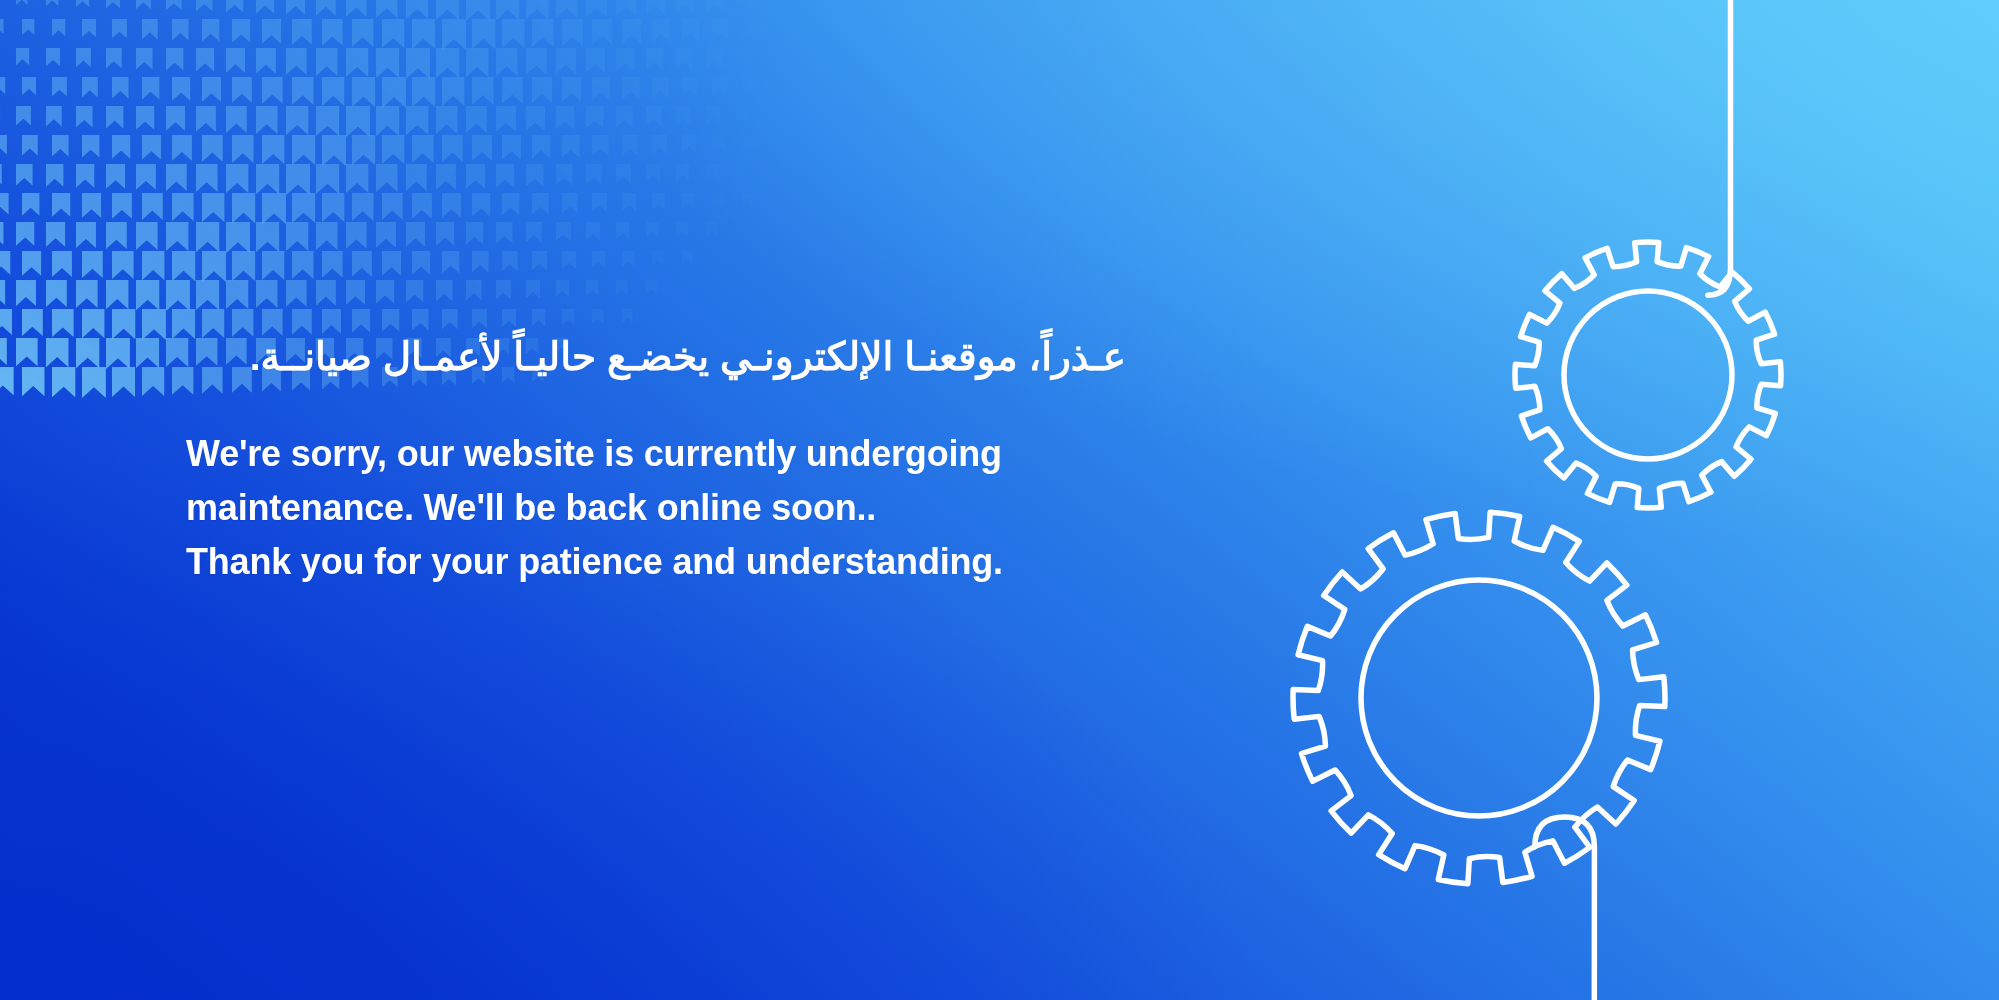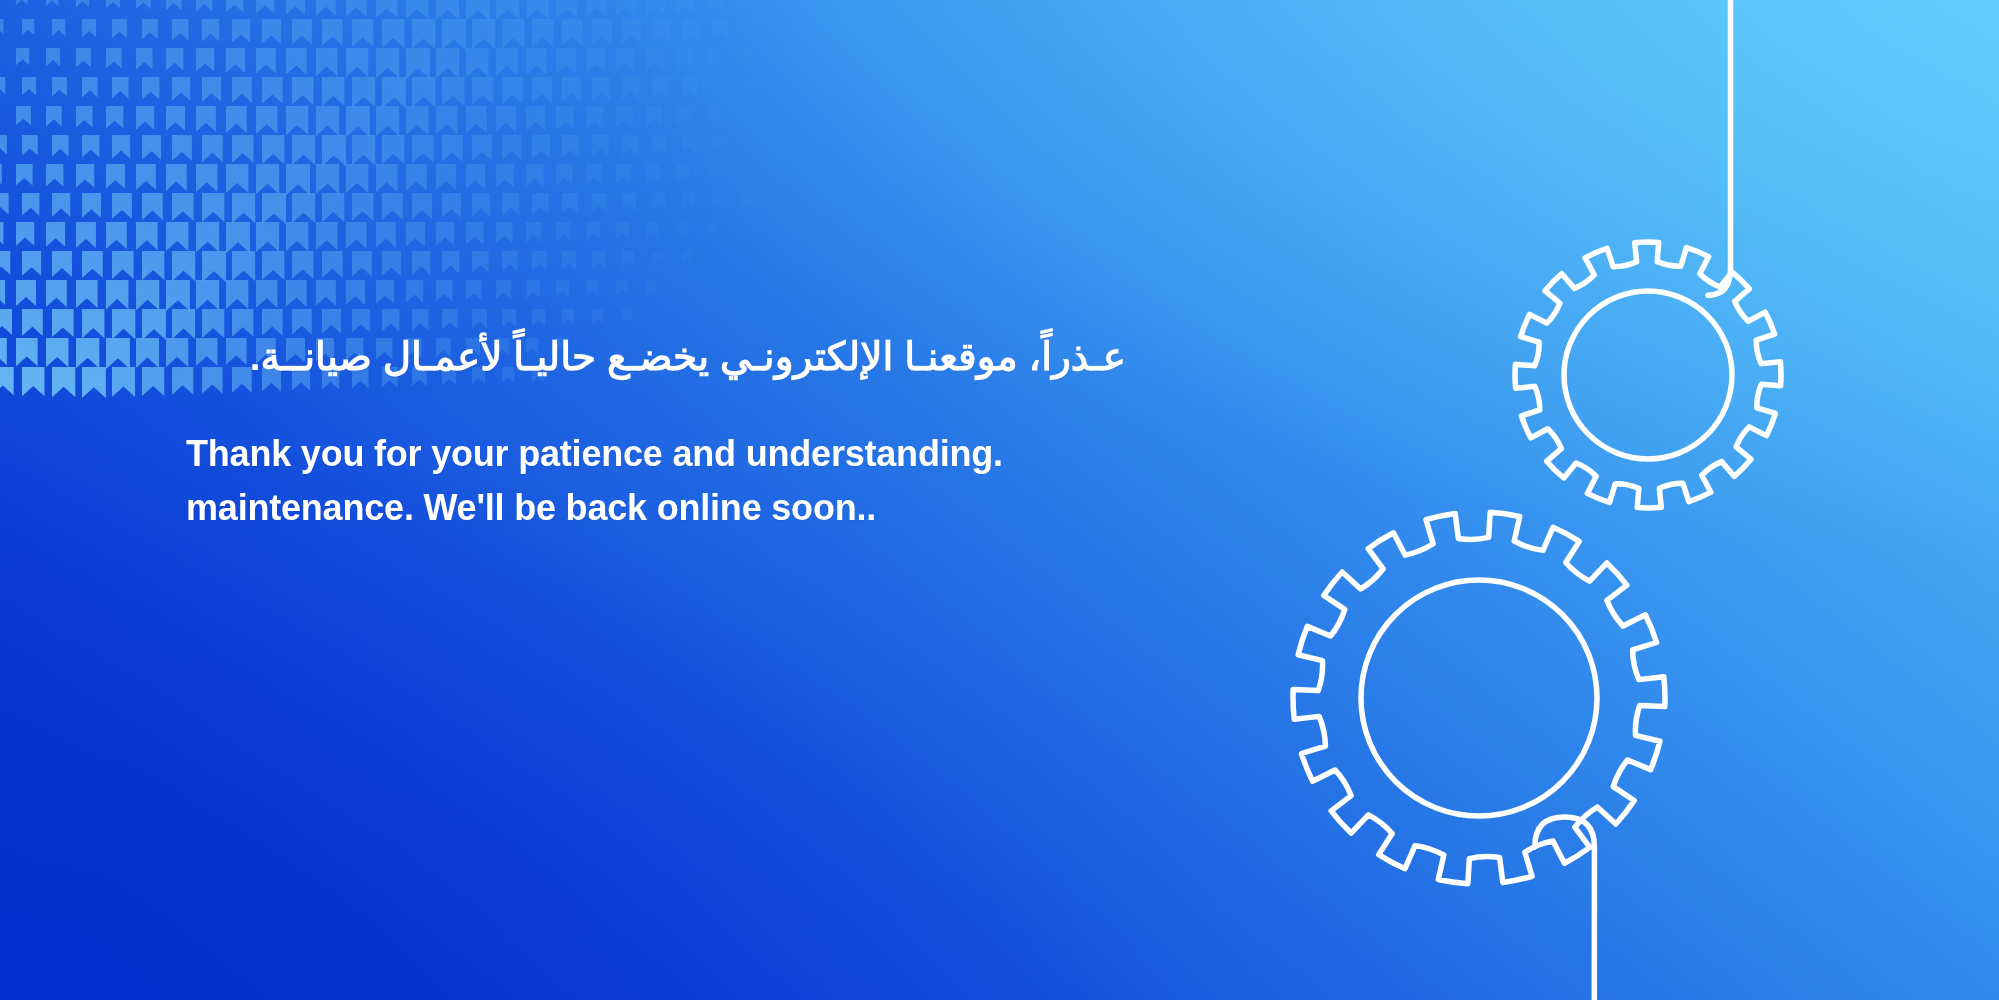--- a/index.html
+++ b/index.html
@@ -469,19 +469,20 @@
     </g>
   </svg>
 
   <div id="message-block">
 
     <div id="arabic-text">
       <div class="ar-line">عـذراً، موقعنـا الإلكترونـي يخضـع حاليـاً لأعمـال صيانــة.</div>
     </div>
 
     <div id="english-text">
+      <div class="en-line">We're sorry, our website is currently undergoing</div>
+      <div class="en-line">maintenance. We'll be back online soon..</div>
       <div class="en-line">Thank you for your patience and understanding.</div>
-      <div class="en-line">maintenance. We'll be back online soon..</div>
     </div>
 
   </div>
 
 </div>
 
 </body></html>

